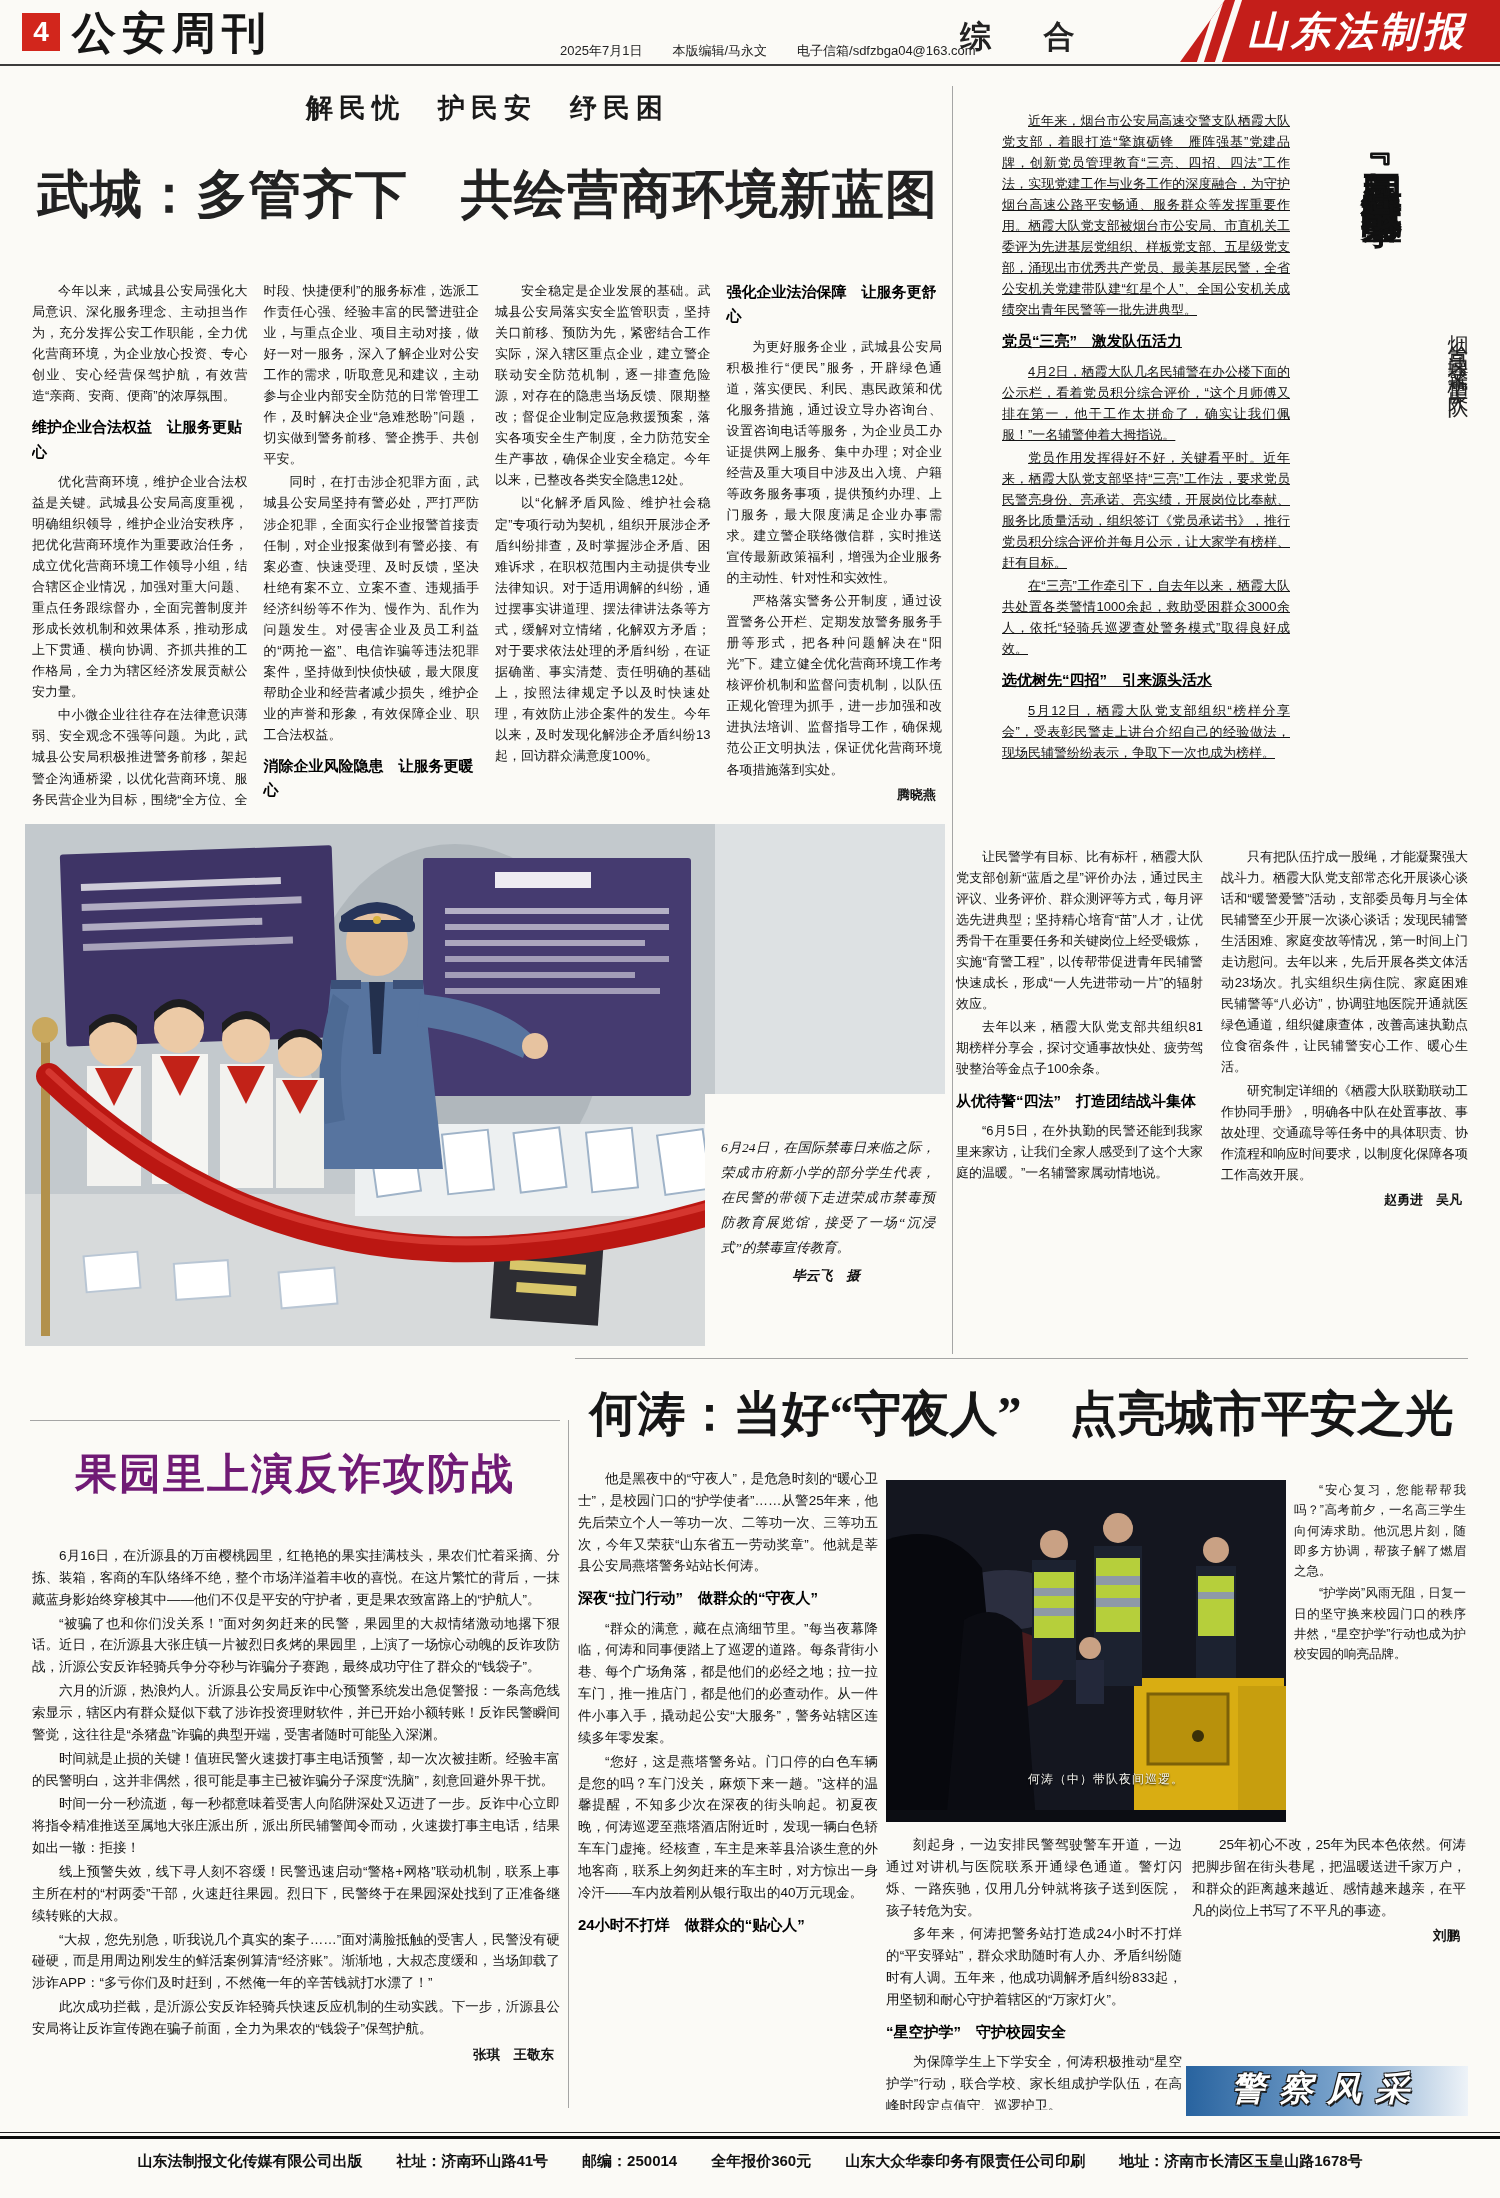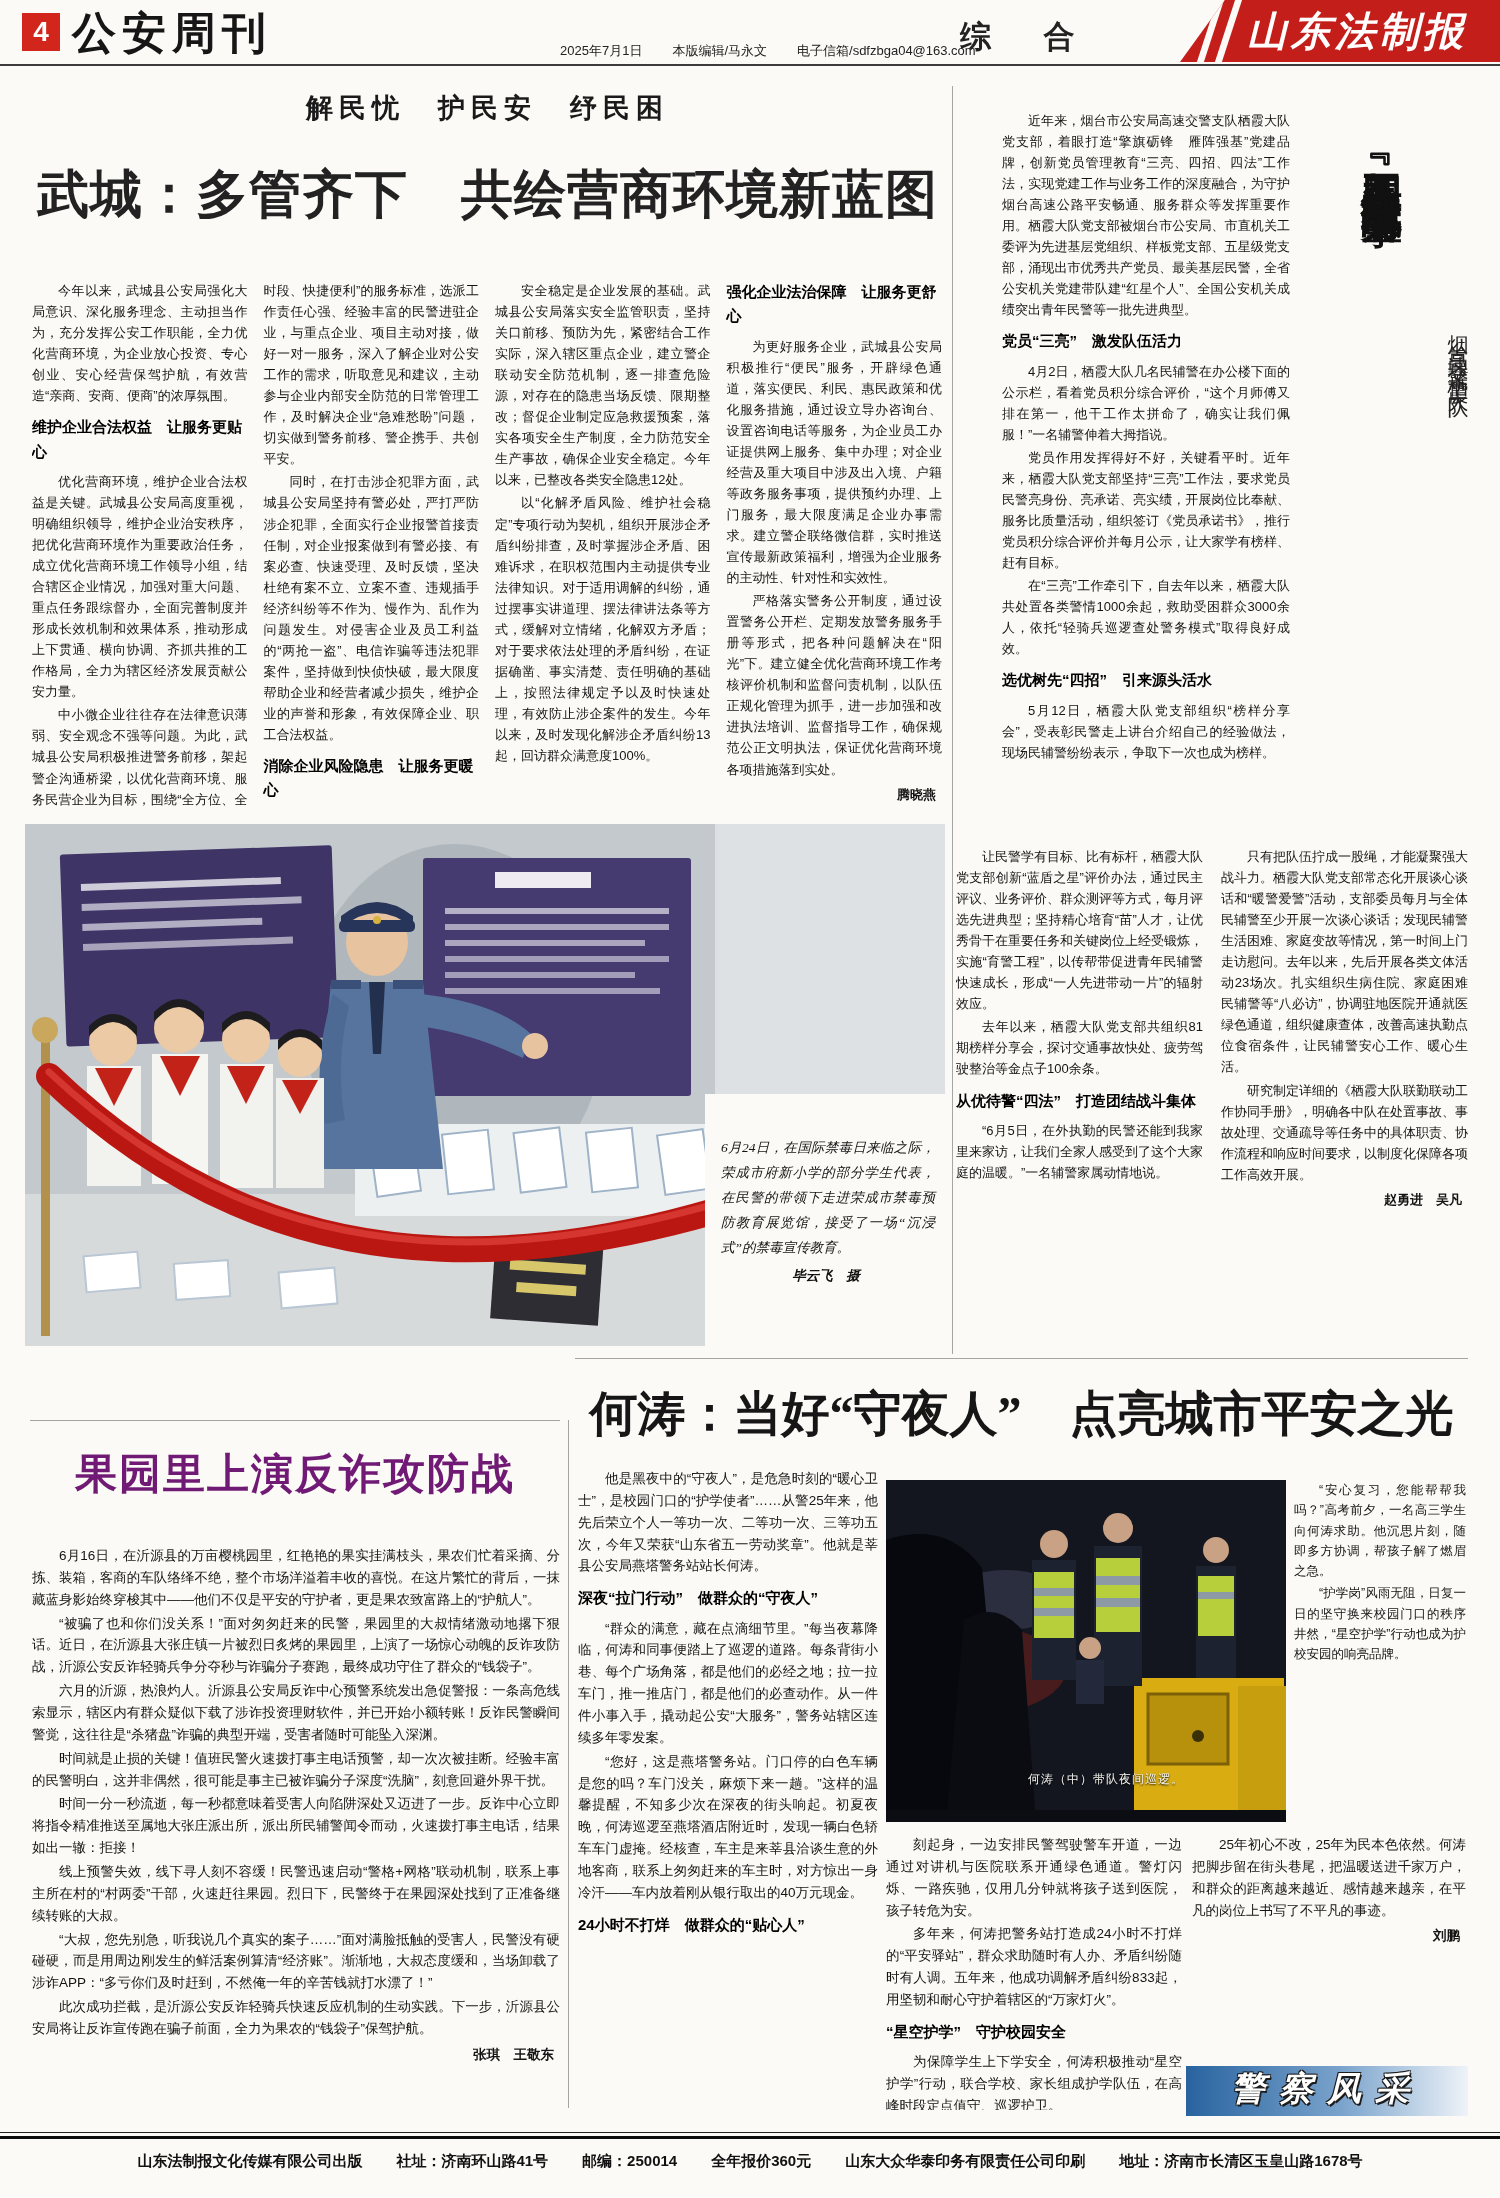--- a/index.html
+++ b/index.html
@@ -26,21 +26,21 @@
   .art{overflow:hidden;line-height:1.62;font-size:13px;color:#141414;}
   
   .kicker{position:absolute;left:30px;top:90px;width:915px;text-align:center;
           font-size:27px;font-weight:bold;letter-spacing:6px;color:#1a1a1a;}
   .headline-main{position:absolute;left:30px;top:160px;width:915px;text-align:center;
           font-size:52px;font-weight:900;letter-spacing:1px;color:#222;}
   .art-main{position:absolute;left:32px;top:280px;width:910px;height:538px;
             column-count:4;column-gap:16px;}
   
   .vline1{position:absolute;left:952px;top:86px;width:1px;height:1268px;background:#a5a5a5;}
-  .art-right-top{position:absolute;left:1002px;top:110px;width:288px;height:724px;}
+  .art-right-top{position:absolute;left:1002px;top:110px;width:288px;height:724px;text-decoration:underline;}
   .vert-head{position:absolute;left:1296px;top:140px;width:176px;height:700px;writing-mode:vertical-rl;}
   .vh-kicker{display:block;font-size:21px;letter-spacing:7px;color:#222;margin-inline-start:178px;margin-block-end:34px;
              font-family:"Liberation Serif","DejaVu Serif",serif;}
   .vh-main{display:block;font-size:41px;font-weight:900;letter-spacing:2px;color:#111;
            font-family:"Liberation Serif","DejaVu Serif",serif;}
   .art-right-bottom{position:absolute;left:956px;top:846px;width:512px;height:502px;column-count:2;column-gap:18px;}
   
   .photo1{position:absolute;left:25px;top:824px;width:920px;height:522px;background:#f9a8d4;}
   .photo1 svg{display:block;}
   .caption-panel{position:absolute;right:0;bottom:0;width:240px;height:252px;background:#fbfaf6;

